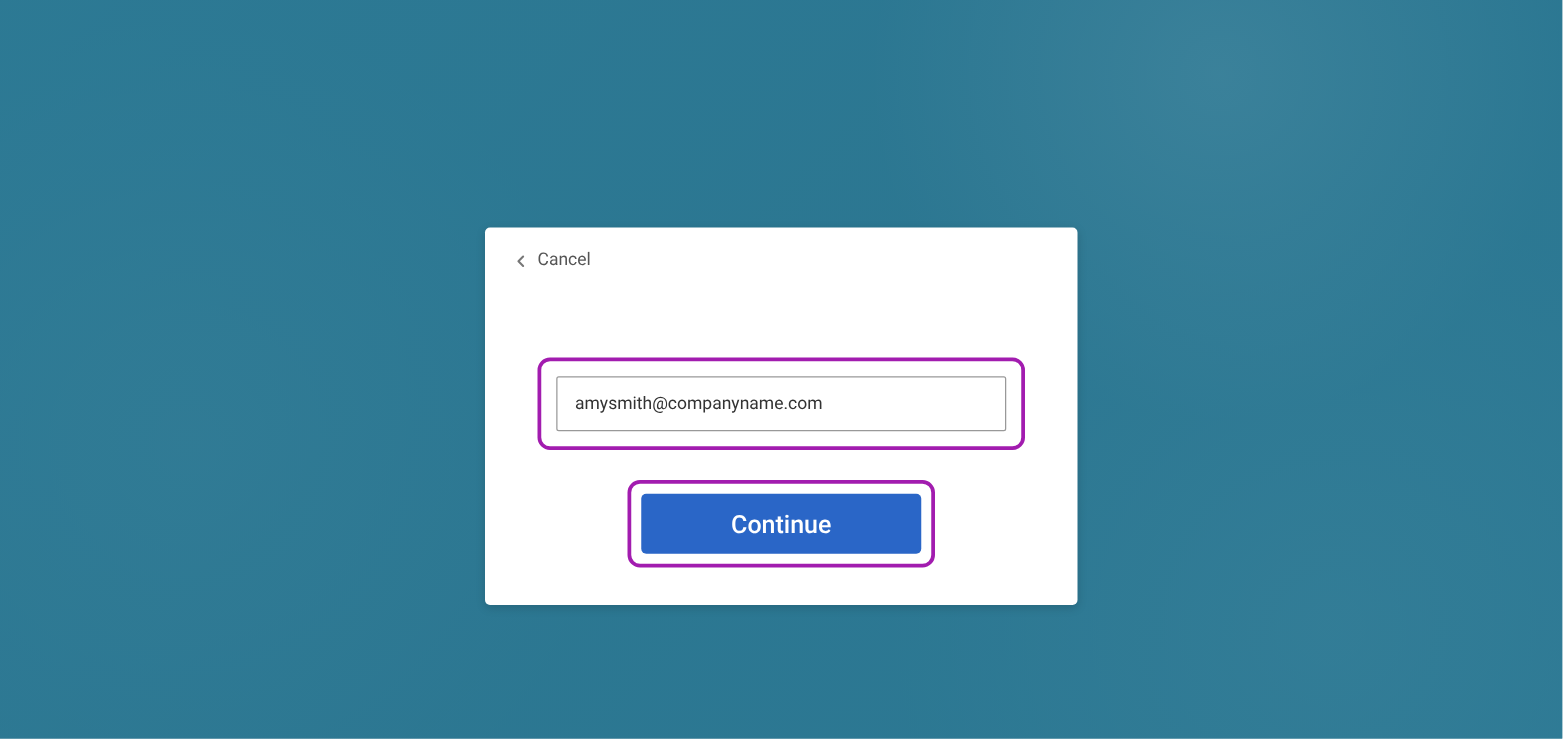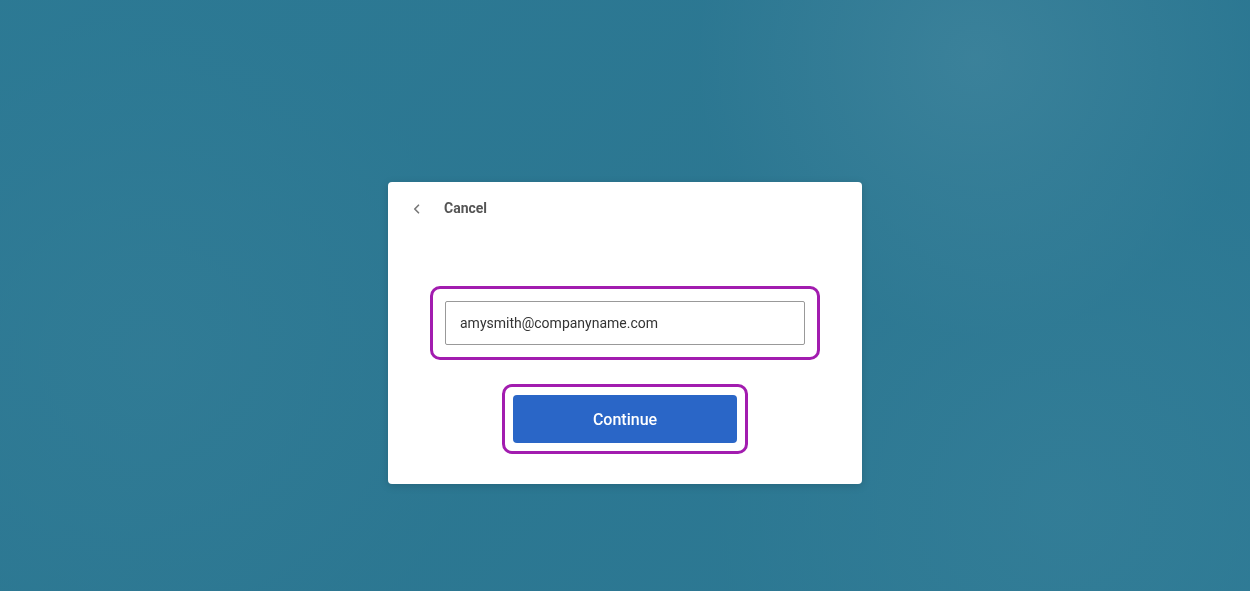--- a/index.html
+++ b/index.html
@@ -38,22 +38,21 @@
     box-sizing: border-box;
     background: #ffffff;
     border-radius: 4px;
     box-shadow: 0 2px 8px rgba(0,0,0,0.15);
   }
 
   .card-header {
     display: flex;
     align-items: flex-end;
     padding: 18px 22px 0 22px;
-    gap: 20px;
-    font-weight: bold;
+    gap: 6px;
   }
 
   .chevron-left-icon {
     width: 14px;
     height: 14px;
     display: inline-flex;
     align-items: center;
     justify-content: center;
     color: #777;
   }
@@ -103,21 +102,21 @@
     padding: 8px;
   }
 
   .continue-button {
     width: 100%;
     height: 48px;
     border: none;
     border-radius: 4px;
     background: #2a66c7;
     color: #ffffff;
-    font-size: 16px;
+    font-size: 20px;
     font-weight: 500;
     cursor: pointer;
     font-family: inherit;
   }
 </style>
 </head>
 <body>
 
 <div class="bg">
 

